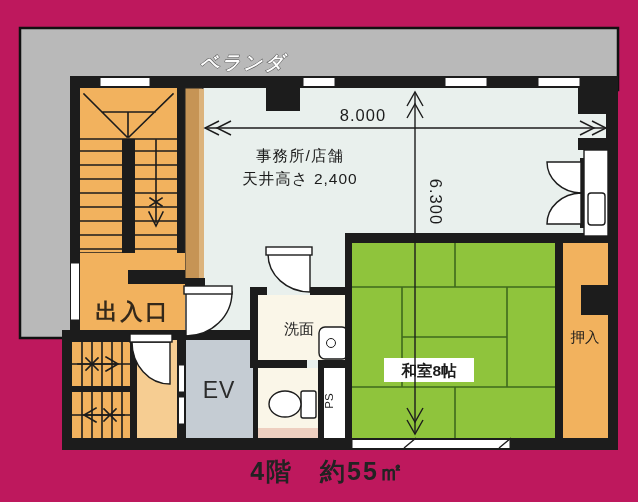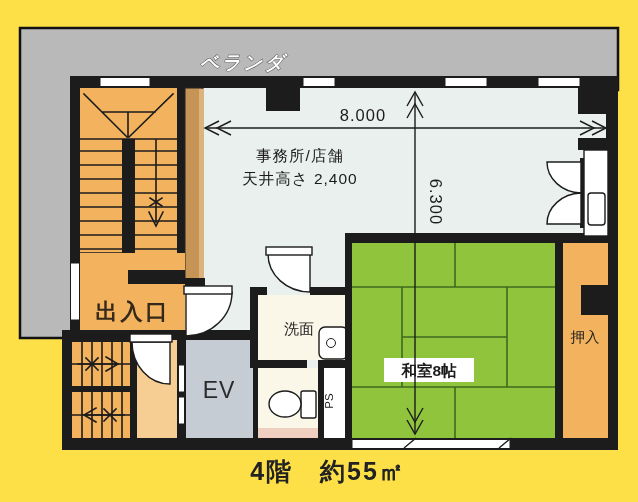--- a/index.html
+++ b/index.html
@@ -1,16 +1,16 @@
 <!DOCTYPE html>
 <html><head>
 <meta charset="utf-8">
 <style>
   html,body{margin:0;padding:0;background:#ffffff;}
-  .stage{width:638px;height:502px;position:relative;background:#fde047;overflow:hidden;}
+  .stage{width:638px;height:502px;position:relative;background:#be185d;overflow:hidden;}
   svg{display:block;}
   .wall{fill:#1c1c1c;}
   .ln{stroke:#1c1c1c;stroke-width:1.6;fill:none;stroke-linecap:square;}
   .wht{fill:#ffffff;stroke:#1c1c1c;stroke-width:1.4;}
   .whtthin{fill:#ffffff;stroke:#1c1c1c;stroke-width:1;}
   .mat{stroke:#3f6a1d;stroke-width:1.6;fill:none;}
   .dim{stroke:#1c1c1c;stroke-width:1.4;fill:none;}
   text{font-family:"Liberation Sans","DejaVu Sans",sans-serif;fill:#1b1b1b;}
   .t-veranda{font-size:19px;font-style:italic;font-weight:bold;fill:#fdfdfd;stroke:#4a4a4a;stroke-width:0.9;paint-order:stroke;letter-spacing:2px;}
   .t-office{font-size:15.5px;letter-spacing:1px;}

